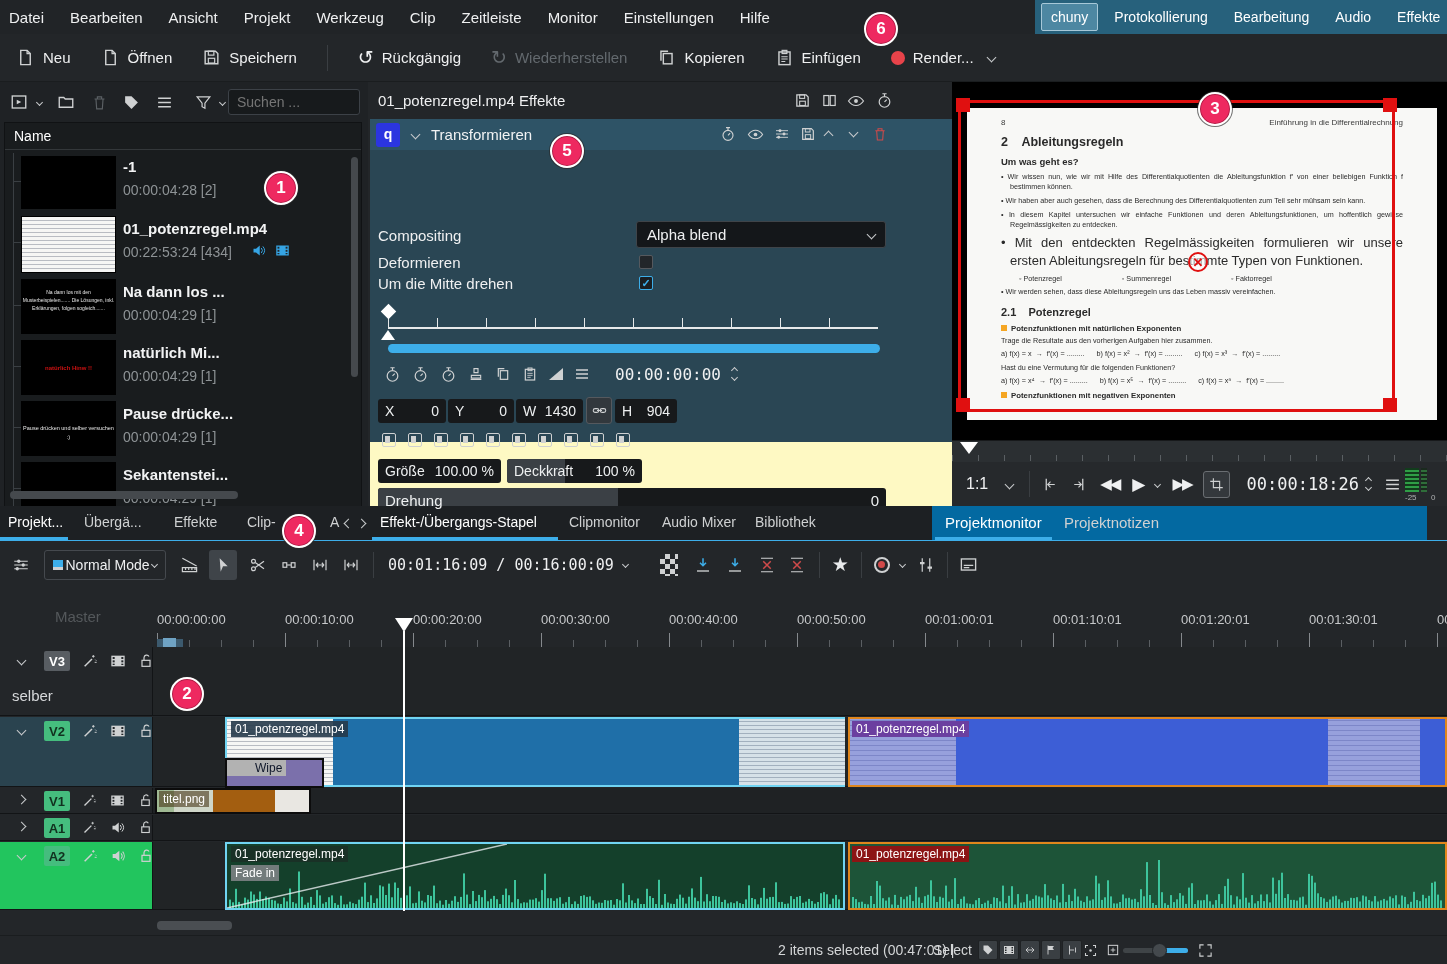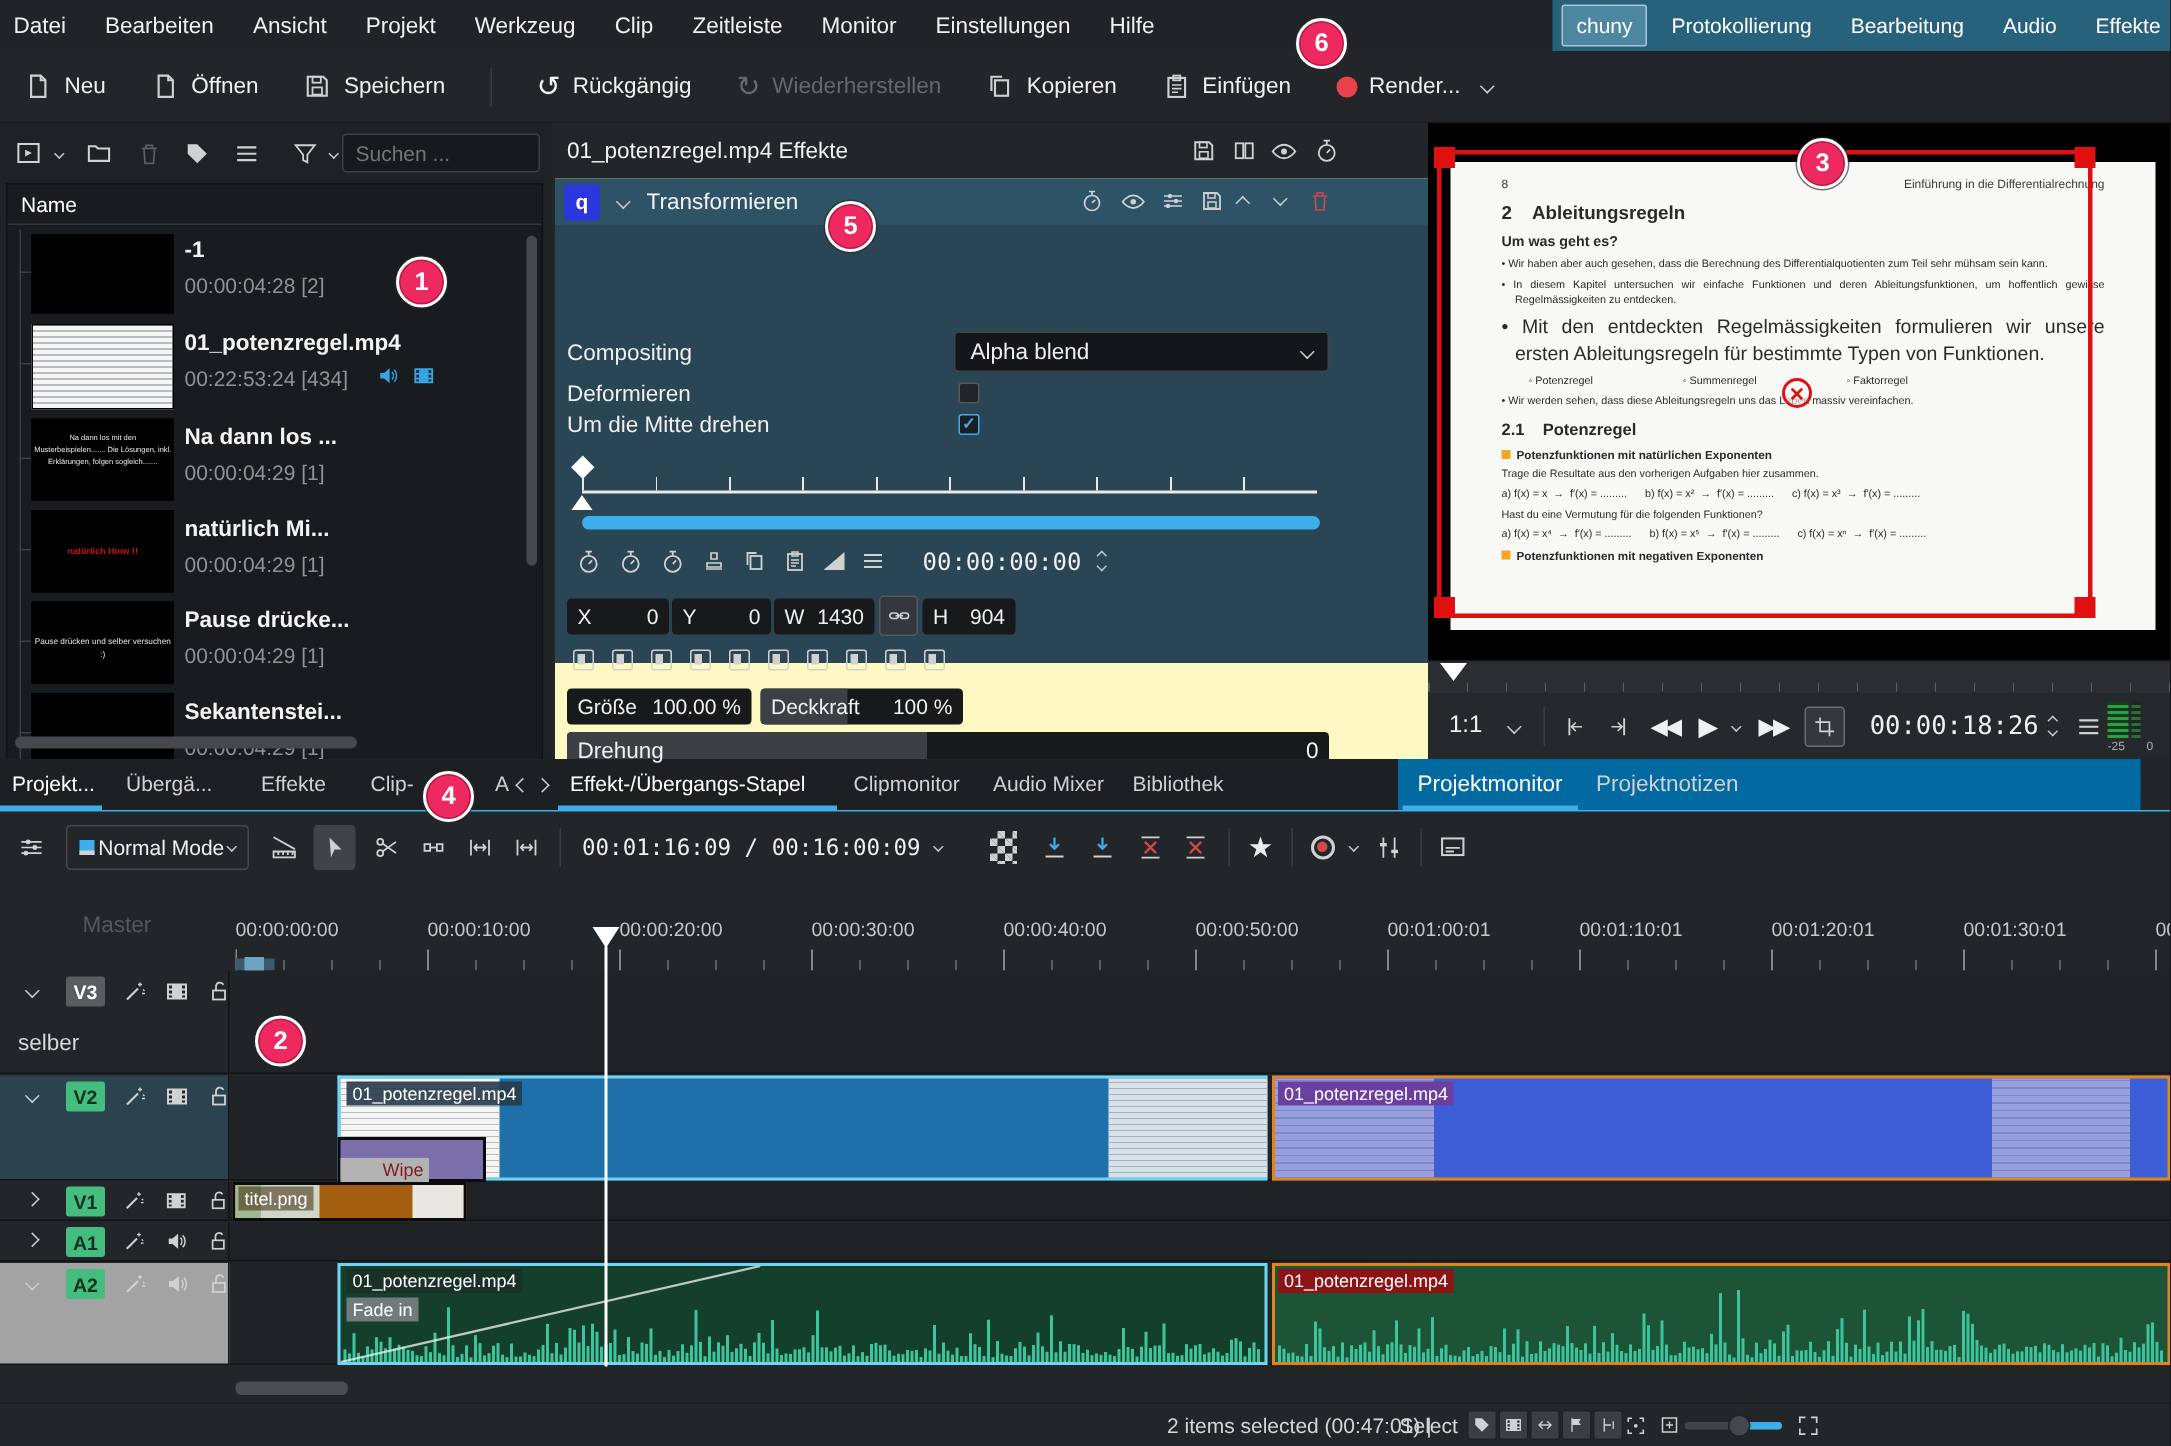--- a/index.html
+++ b/index.html
@@ -527,20 +527,21 @@
   <div class="abs" style="left:952px;top:82px;width:495px;height:424px;background:#000;">
 
     <div class="abs" style="left:15px;top:26px;width:470px;height:312px;background:#f8f8f6;overflow:hidden;">
       <div class="doc abs" style="left:34px;top:10px;width:402px;">
         <div class="row" style="justify-content:space-between;font-size:8px;color:#3a3a3a;">
           <span>8</span>
           <span>Einführung in die Differentialrechnung</span>
         </div>
         <div class="b" style="font-size:12.5px;margin-top:8px;white-space:pre;">2    Ableitungsregeln</div>
         <div class="b" style="font-size:9.5px;margin-top:7px;">Um was geht es?</div>
+        <div style="font-size:7.2px;line-height:1.38;margin-top:5px;text-align:justify;padding-left:9px;text-indent:-9px;"><span>• </span><span>Wir wissen nun, wie wir mit Hilfe des Differentialquotienten die Ableitungsfunktion f′ von einer beliebigen Funktion f bestimmen können.</span></div>
         <div style="font-size:7.2px;line-height:1.38;margin-top:4px;text-align:justify;padding-left:9px;text-indent:-9px;"><span>• </span><span>Wir haben aber auch gesehen, dass die Berechnung des Differentialquotienten zum Teil sehr mühsam sein kann.</span></div>
         <div style="font-size:7.2px;line-height:1.38;margin-top:4px;text-align:justify;padding-left:9px;text-indent:-9px;"><span>• </span><span>In diesem Kapitel untersuchen wir einfache Funktionen und deren Ableitungsfunktionen, um hoffentlich gewisse Regelmässigkeiten zu entdecken.</span></div>
         <div style="font-size:13px;line-height:1.38;margin-top:4px;text-align:justify;padding-left:9px;text-indent:-9px;"><span>• </span><span>Mit den entdeckten Regelmässigkeiten formulieren wir unsere ersten Ableitungsregeln für bestimmte Typen von Funktionen.</span></div>
         <div style="font-size:7.2px;margin-top:4px;white-space:pre;padding-left:18px;">◦ Potenzregel                              ◦ Summenregel                              ◦ Faktorregel</div>
         <div style="font-size:7.2px;line-height:1.38;margin-top:4px;padding-left:9px;text-indent:-9px;"><span>• </span><span>Wir werden sehen, dass diese Ableitungsregeln uns das Leben massiv vereinfachen.</span></div>
         <div class="b" style="font-size:11px;margin-top:9px;white-space:pre;">2.1    Potenzregel</div>
         <div class="b" style="font-size:7.8px;margin-top:6px;"><span class="osq"></span><span>Potenzfunktionen mit natürlichen Exponenten</span></div>
         <div style="font-size:7.2px;margin-top:3px;">Trage die Resultate aus den vorherigen Aufgaben hier zusammen.</div>
         <div style="font-size:7.2px;margin-top:4px;white-space:pre;">a) f(x) = x  →  f′(x) = .........      b) f(x) = x²  →  f′(x) = .........      c) f(x) = x³  →  f′(x) = .........</div>
         <div style="font-size:7.2px;margin-top:5px;">Hast du eine Vermutung für die folgenden Funktionen?</div>
@@ -756,41 +757,41 @@
       <svg class="abs ic" width="15" height="15" style="left:82px;top:5px;">
           <use href="#s-wand"></use>
         </svg>
       <svg class="abs ic" width="15" height="15" style="left:110px;top:5px;">
           <use href="#s-speaker"></use>
         </svg>
       <svg class="abs ic" width="15" height="15" style="left:138px;top:5px;">
           <use href="#s-lock"></use>
         </svg>
     </div>
-    <div class="abs" style="left:0;top:254px;width:153px;height:68px;background:#a3a3a3;border-right:1px solid #121416;border-bottom:1px solid #121416;">
+    <div class="abs" style="left:0;top:254px;width:153px;height:68px;background:#22c55e;border-right:1px solid #121416;border-bottom:1px solid #121416;">
       <span class="chev abs" style="left:18px;top:10px;"></span>
       <span class="trackbadge green abs" style="left:44px;top:4px;">A2</span>
       <svg class="abs ic" width="16" height="16" style="left:82px;top:6px;">
           <use href="#s-wand"></use>
         </svg>
       <svg class="abs ic" width="16" height="16" style="left:110px;top:6px;">
           <use href="#s-speaker"></use>
         </svg>
       <svg class="abs ic" width="16" height="16" style="left:138px;top:6px;">
           <use href="#s-lock"></use>
         </svg>
     </div>
 
     <div class="abs" style="left:225px;top:129px;width:620px;height:70px;background:#1f6fa8;border-top:2px solid #70d4f2;border-bottom:2px solid #70d4f2;border-left:2px solid #70d4f2;">
       <div class="abs pdfl" style="left:0;top:0;width:106px;height:66px;"></div>
       <div class="abs pdfl" style="left:512px;top:0;width:106px;height:66px;opacity:.85;"></div>
       <span class="cliplabel" style="left:4px;top:2px;background:rgba(38,58,74,.9);">01_potenzregel.mp4</span>
     </div>
     <div class="abs" style="left:225px;top:170px;width:99px;height:30px;background:#7b70ab;border:2px solid #0c0c0c;">
-      <span class="cliplabel" style="left:0px;top:12px;background:#b2b2b2;color:#7f1d1d;padding-left:28px;">Wipe</span>
+      <span class="cliplabel" style="left:0px;top:0px;background:#b2b2b2;color:#0f172a;padding-left:28px;">Wipe</span>
     </div>
     <div class="abs" style="left:848px;top:129px;width:599px;height:70px;background:#3d5ed6;border:2px solid #e0861c;">
       <div class="abs" style="left:0;top:0;width:106px;height:66px;background:#97a0dc;background-image:repeating-linear-gradient(0deg,transparent 0 4px,#7d86c8 4px 5px);"></div>
       <div class="abs" style="left:478px;top:0;width:92px;height:66px;background:#97a0dc;background-image:repeating-linear-gradient(0deg,transparent 0 4px,#7d86c8 4px 5px);"></div>
       <span class="cliplabel" style="left:2px;top:2px;background:#6b3fa0;">01_potenzregel.mp4</span>
     </div>
 
     <div class="abs" style="left:155px;top:200px;width:156px;height:26px;background:#a35e10;border:2px solid #0c0c0c;">
       <div class="abs" style="left:0;top:0;width:56px;height:22px;background:#cfd6c8;background-image:linear-gradient(90deg,#9fb993 0 30%,transparent 30%);"></div>
       <div class="abs" style="left:118px;top:0;width:34px;height:22px;background:#e9e7e2;"></div>

